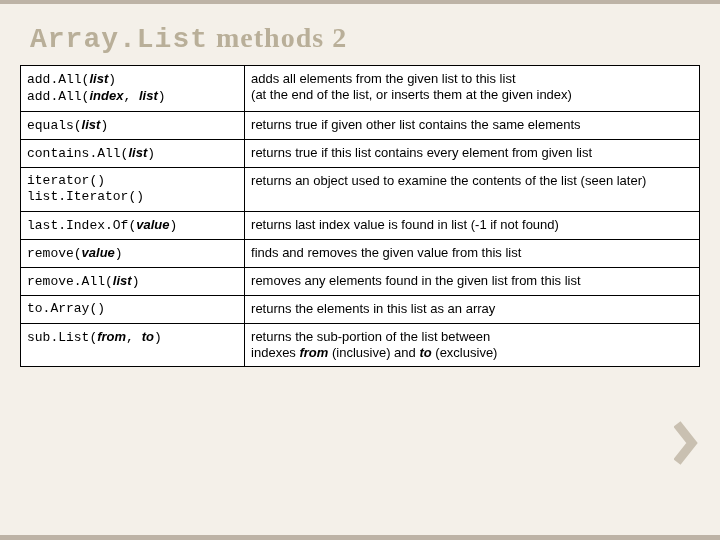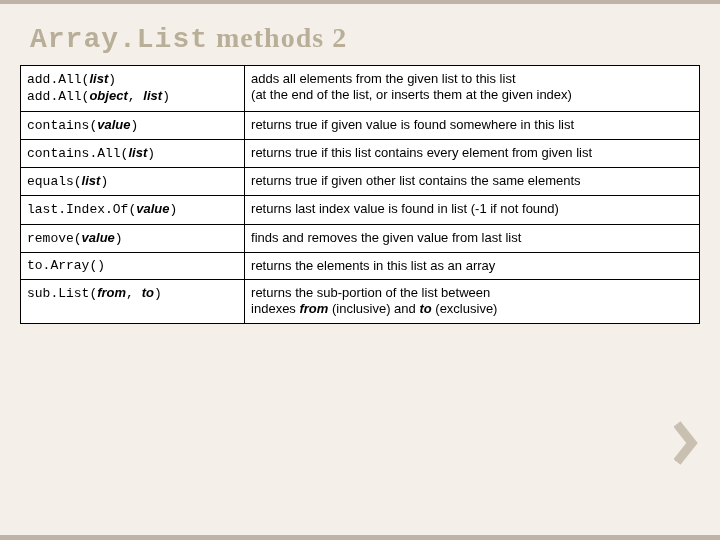--- a/index.html
+++ b/index.html
@@ -60,42 +60,46 @@
 
 <div class="topgap"></div>
 
 <div class="title">
   <span class="mono">Array.List</span><span> methods 2</span>
 </div>
 
 <table>
   <tbody>
     <tr>
-        <td class="m">add.All(<span class="bi">list</span>)<br>add.All(<span class="bi">object</span>, <span class="bi">list</span>)</td>
+        <td class="m">add.All(<span class="bi">list</span>)<br>add.All(<span class="bi">index</span>, <span class="bi">list</span>)</td>
         <td class="d">adds all elements from the given list to this list<br>(at the end of the list, or inserts them at the given index)</td>
       </tr>
     <tr>
-        <td class="m">contains(<span class="bi">value</span>)</td>
-        <td class="d">returns true if given value is found somewhere in this list</td>
+        <td class="m">equals(<span class="bi">list</span>)</td>
+        <td class="d">returns true if given other list contains the same elements</td>
       </tr>
     <tr>
         <td class="m">contains.All(<span class="bi">list</span>)</td>
         <td class="d">returns true if this list contains every element from given list</td>
       </tr>
     <tr>
-        <td class="m">equals(<span class="bi">list</span>)</td>
-        <td class="d">returns true if given other list contains the same elements</td>
+        <td class="m">iterator()<br>list.Iterator()</td>
+        <td class="d">returns an object used to examine the contents of the list (seen later)</td>
       </tr>
     <tr>
         <td class="m">last.Index.Of(<span class="bi">value</span>)</td>
         <td class="d">returns last index value is found in list (-1 if not found)</td>
       </tr>
     <tr>
         <td class="m">remove(<span class="bi">value</span>)</td>
-        <td class="d">finds and removes the given value from last list</td>
+        <td class="d">finds and removes the given value from this list</td>
+      </tr>
+    <tr>
+        <td class="m">remove.All(<span class="bi">list</span>)</td>
+        <td class="d">removes any elements found in the given list from this list</td>
       </tr>
     <tr>
         <td class="m">to.Array()</td>
         <td class="d">returns the elements in this list as an array</td>
       </tr>
     <tr>
         <td class="m">sub.List(<span class="bi">from</span>, <span class="bi">to</span>)</td>
         <td class="d">returns the sub-portion of the list between<br>indexes <span class="bi">from</span> (inclusive) and <span class="bi">to</span> (exclusive)</td>
       </tr>
   </tbody>

